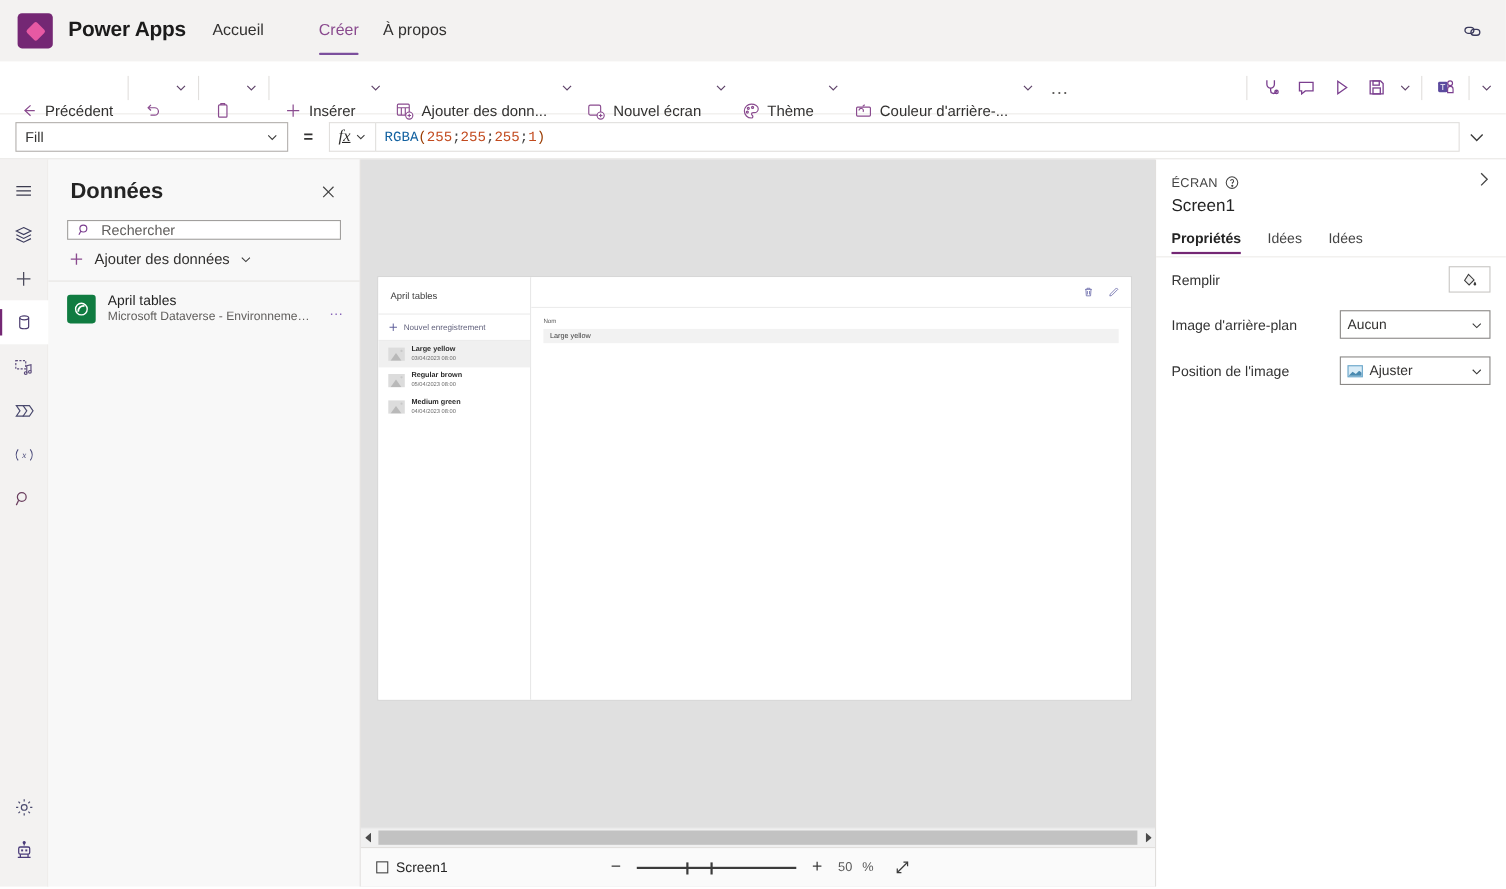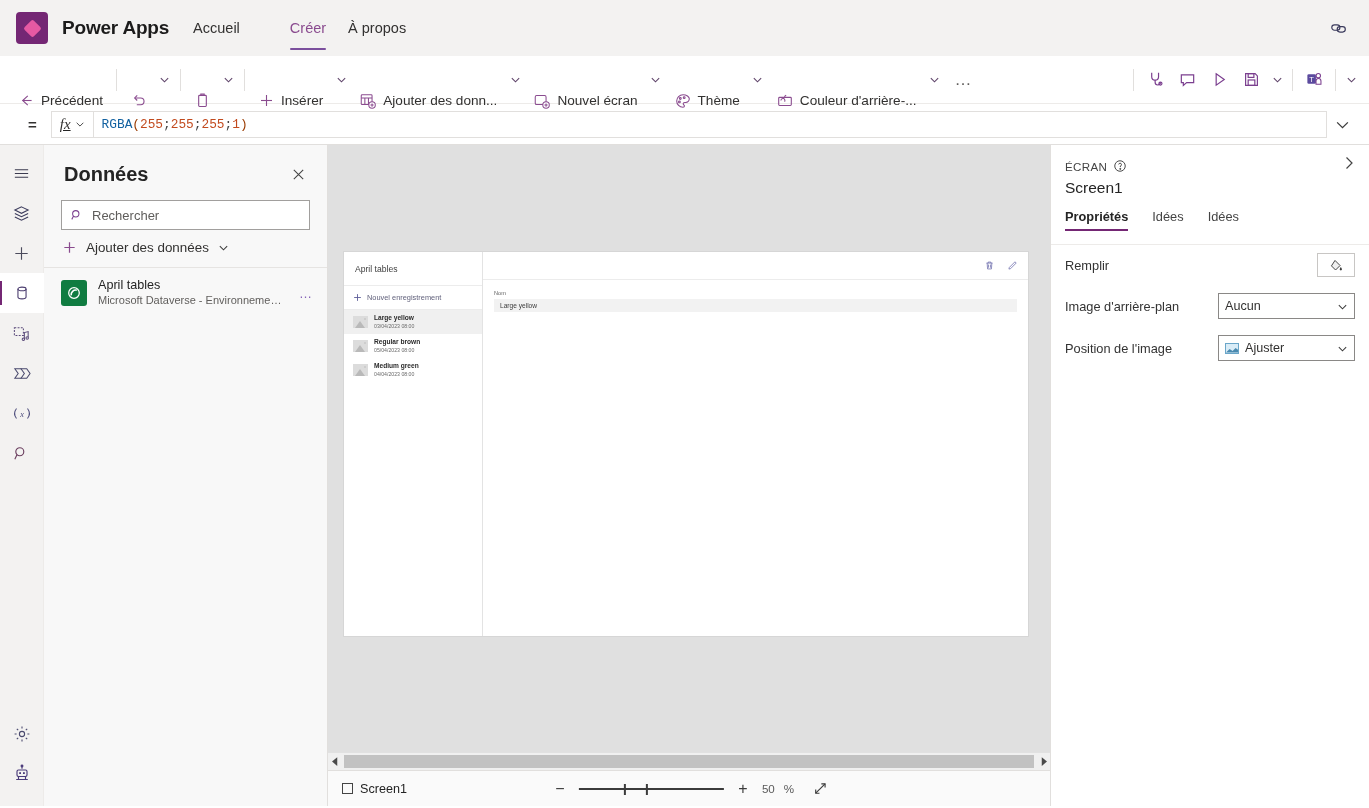--- a/index.html
+++ b/index.html
@@ -125,21 +125,21 @@
     width: 284px; background: #f8f8f8; border-right: 1px solid #e1dfdd;
     flex-shrink: 0; display: flex; flex-direction: column;
   }
   .dp-head {
     display: flex; align-items: center; justify-content: space-between;
     padding: 18px 18px 10px 20px;
   }
   .dp-title { font-size: 20px; color: #242424; font-weight: 600; }
   .dp-close { cursor: pointer; width: 22px; height: 22px; display:flex; align-items:center; justify-content:center;}
   .dp-search {
-    margin: 4px 17px 0 17px; height: 30px; background: #ffffff;
+    margin: 4px 17px 0 17px; height: 18px; background: #ffffff;
     border: 1px solid #a19f9d; display: flex; align-items: center;
     padding: 0 8px; gap: 8px;
   }
   .dp-search input {
     border: none; outline: none; font-size: 13px; flex: 1;
     font-family: "Liberation Sans", sans-serif; color: #323130; background: transparent;
   }
   .dp-search input::placeholder { color: #5f5d5b; }
   .dp-add {
     display: flex; align-items: center; gap: 9px; padding: 10px 17px 12px 18px;
@@ -247,21 +247,21 @@
   
   .props {
     width: 319px; background: #ffffff; border-left: 1px solid #e1dfdd;
     flex-shrink: 0; padding: 0;
   }
   .pr-head { display: flex; align-items: center; padding: 14px 14px 0 14px; position: relative;}
   .pr-kind { font-size: 11.6px; color: #444; letter-spacing: 0.3px; }
   .pr-help { margin-left: 6px; cursor: pointer; display: flex; }
   .pr-expand { position: absolute; right: 12px; top: 10px; cursor: pointer; }
   .pr-name { font-size: 15.5px; color: #242424; padding: 6px 14px 0 14px; }
-  .pr-tabs { display: flex; gap: 24px; padding: 12px 14px 13px 14px; border-bottom: 1px solid #edebe9;}
+  .pr-tabs { display: flex; gap: 24px; padding: 12px 14px 2px 14px; border-bottom: 1px solid #edebe9;}
   .pr-tab { font-size: 12.8px; color: #444; padding-bottom: 7px; cursor: pointer; position: relative;}
   .pr-tab.active { color: #242424; font-weight: bold; }
   .pr-tab.active::after {
     content:""; position:absolute; left:0; right:0; bottom:0; height:2.5px; background:#742774;
   }
   .pr-row {
     display: flex; align-items: center; justify-content: space-between;
     padding: 8px 14px; min-height: 40px;
   }
   .pr-label { font-size: 12.8px; color: #333; }
@@ -468,20 +468,26 @@
     <div class="vdiv"></div>
     <div class="chev">
       <svg width="11" height="11" viewBox="0 0 12 12" fill="none" stroke="#60456b" stroke-width="1.2">
           <path d="M2 4.5 L6 8.5 L10 4.5"></path>
         </svg>
     </div>
   </div>
 </div>
 
 <div class="formulabar">
+  <div class="prop-select">
+    <span>Fill</span>
+    <svg width="11" height="11" viewBox="0 0 12 12" fill="none" stroke="#3b3b3b" stroke-width="1.1">
+        <path d="M2 4.5 L6 8.5 L10 4.5"></path>
+      </svg>
+  </div>
   <div class="eq">=</div>
   <div class="fx-box">
     <span class="fx">fx</span>
     <svg width="10" height="10" viewBox="0 0 12 12" fill="none" stroke="#3b3b3b" stroke-width="1.1">
         <path d="M2 4.5 L6 8.5 L10 4.5"></path>
       </svg>
   </div>
   <div class="formula-input">
     <span class="f-fn">RGBA</span>
       <span class="f-paren">(</span>

